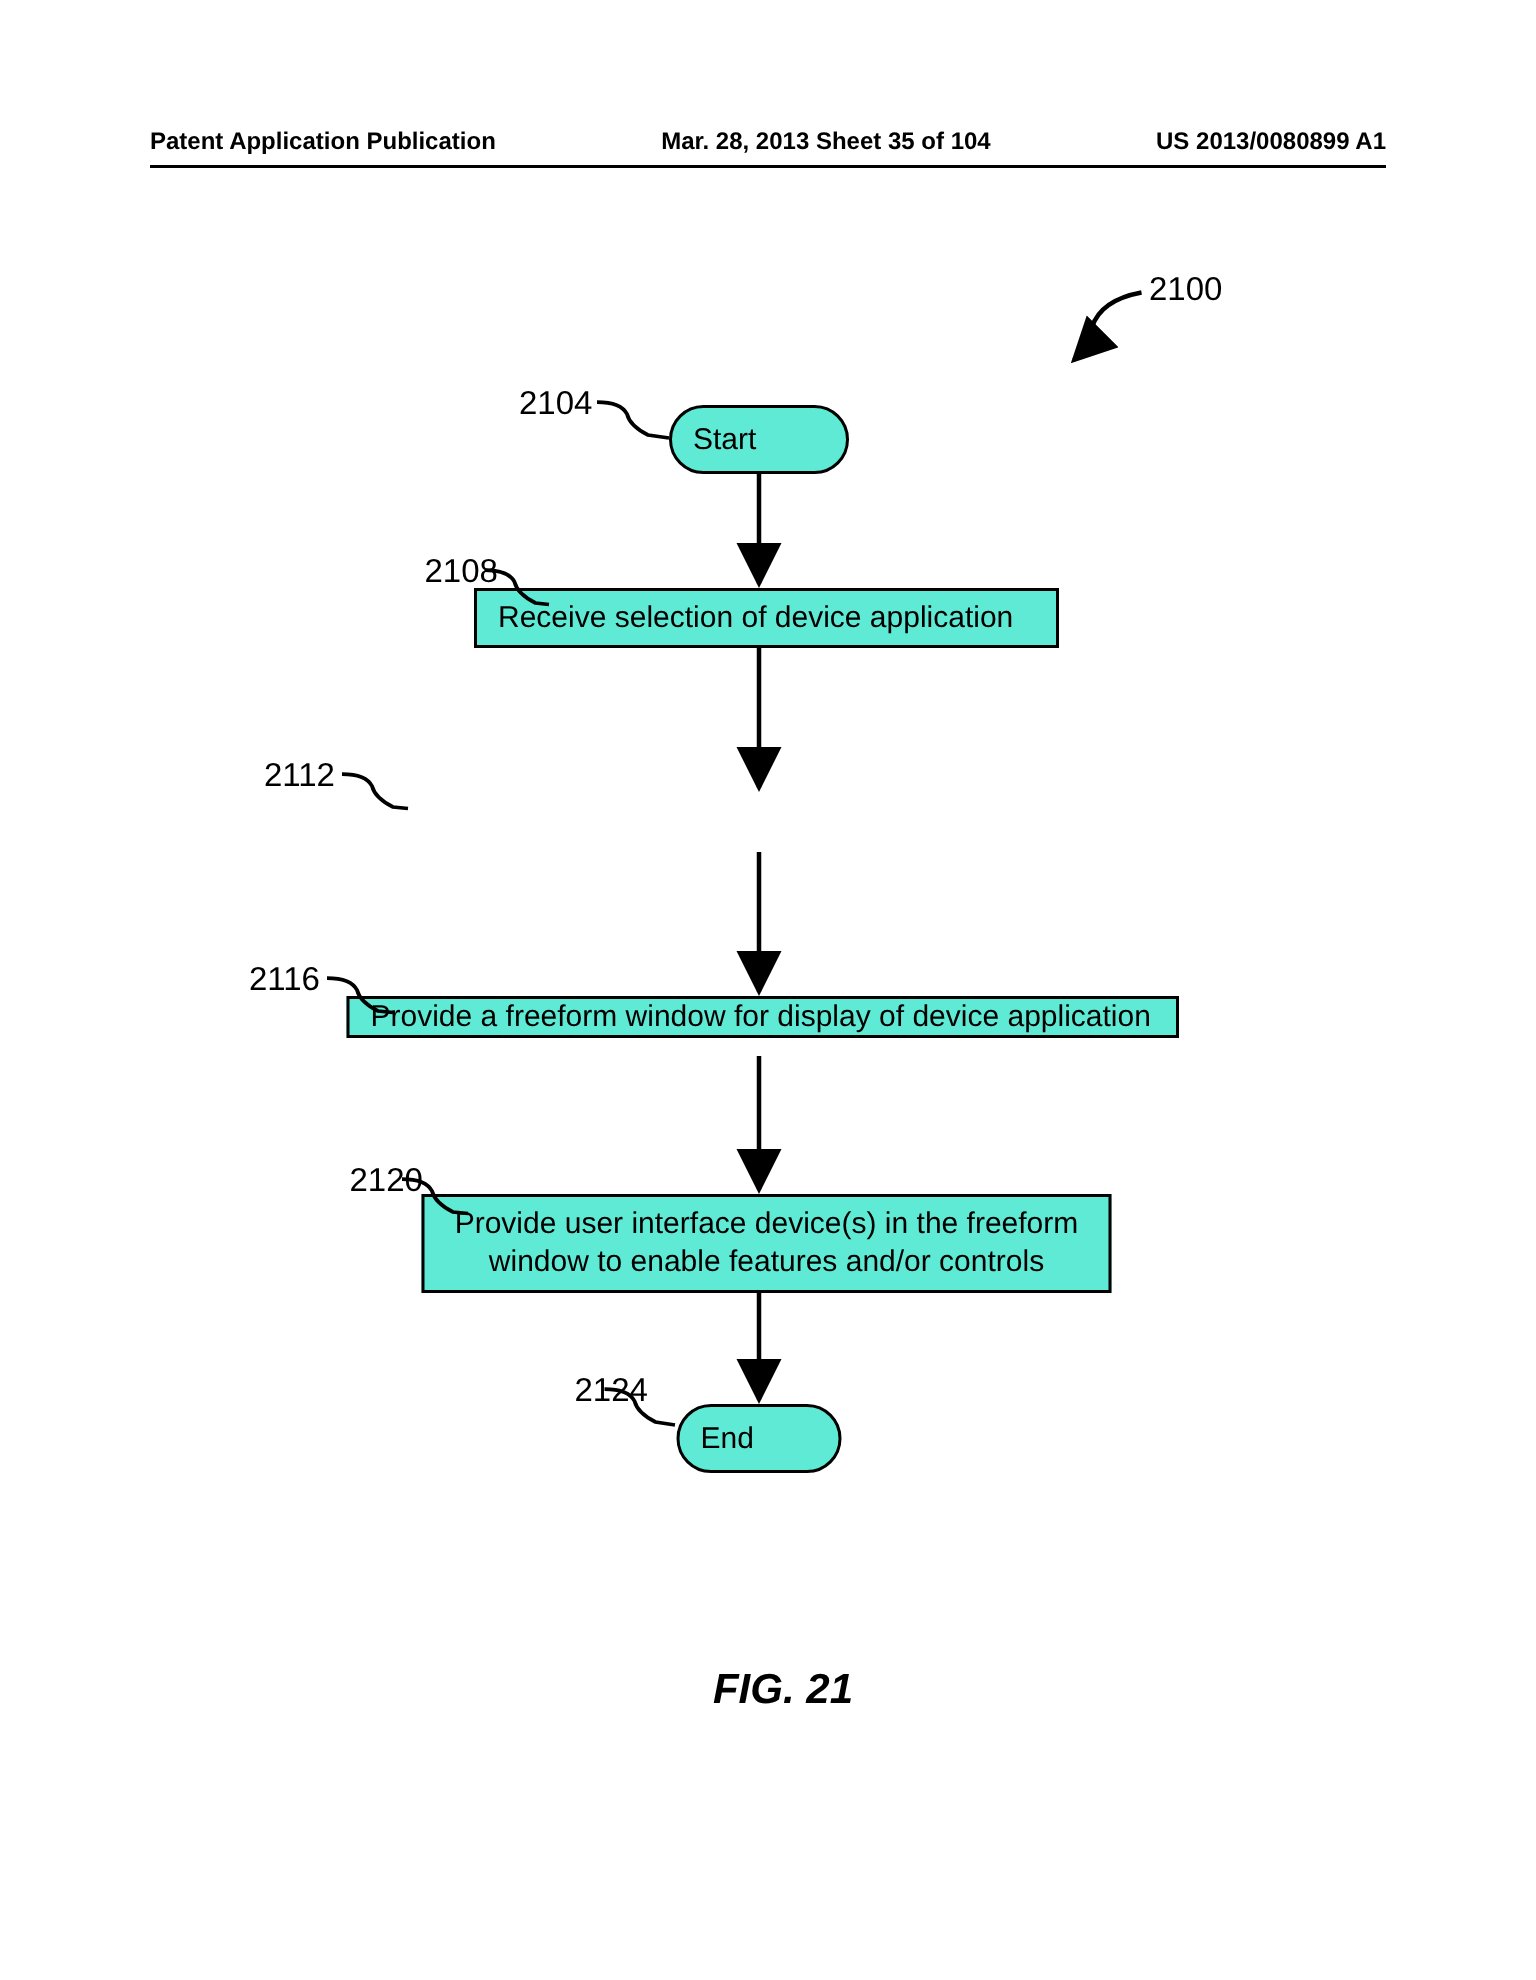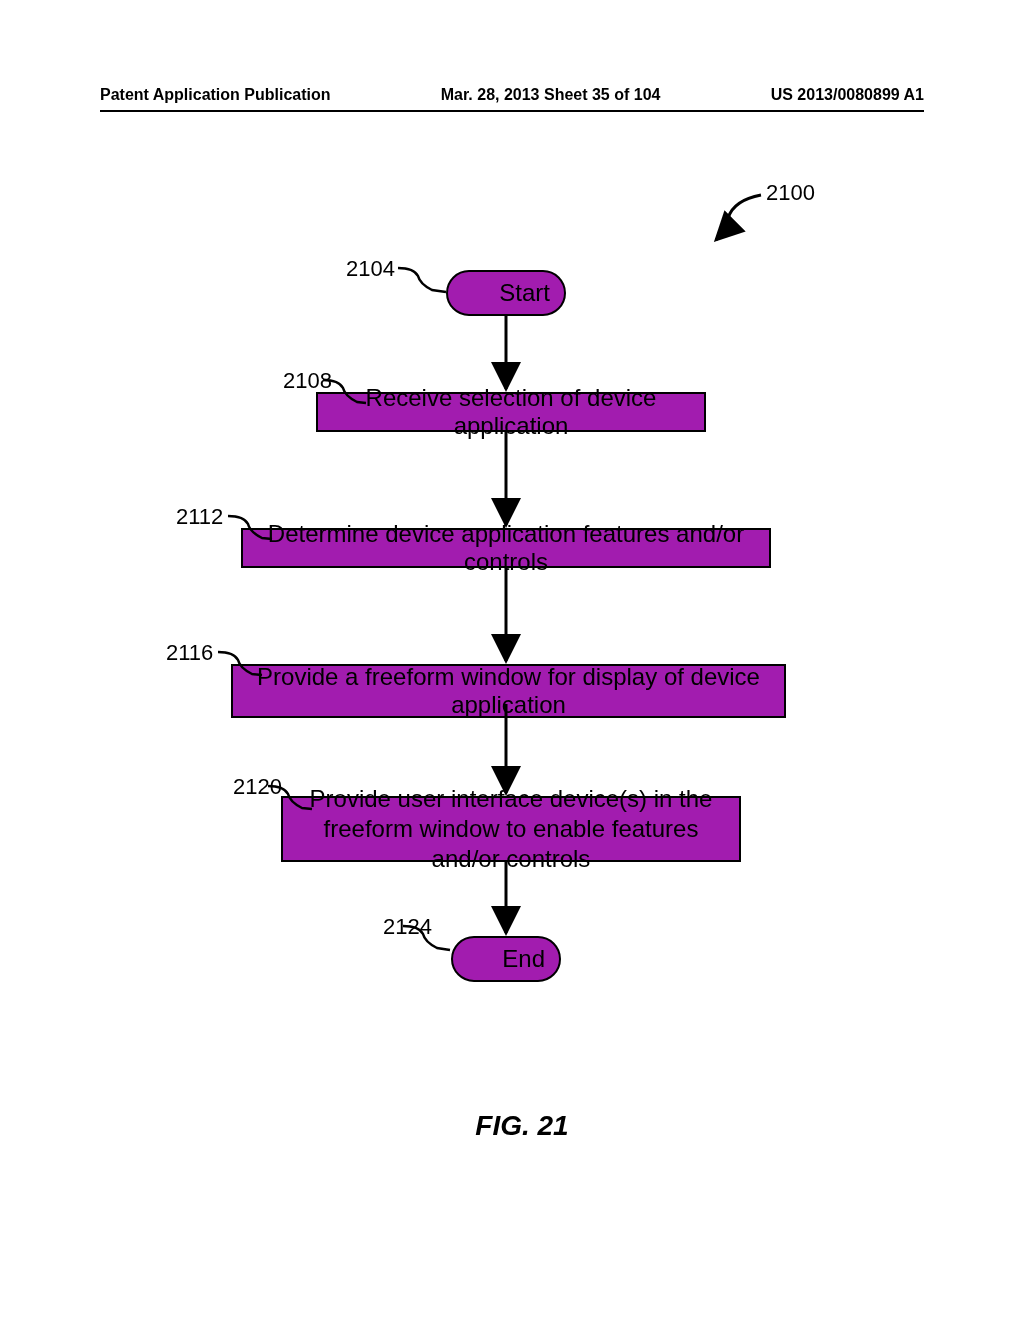--- a/index.html
+++ b/index.html
@@ -32,26 +32,26 @@
     position: absolute;
     top: 170px;
     left: 16px;
     width: 1024px;
     height: 950px;
     text-decoration: underline;
   }
   .node {
     position: absolute;
     border: 2.5px solid #000;
-    background: #a21caf;
+    background: #5eead4;
     text-align: center;
-    font-size: 24px;
+    font-size: 20px;
     display: flex;
     align-items: center;
-    justify-content: flex-end;
+    justify-content: flex-start;
     padding: 6px 14px;
   }
   .terminator { border-radius: 24px; }
   .label {
     position: absolute;
     font-size: 22px;
     font-family: Arial, sans-serif;
   }
   .fig-caption {
     position: absolute;
@@ -87,26 +87,23 @@
   <div class="node terminator" style="left:430px; top:100px; width:120px; height:46px;">
     <span>Start</span>
   </div>
   <div class="label" style="left:330px; top:86px;">2104</div>
 
   <div class="node" style="left:300px; top:222px; width:390px; height:40px;">
     <span>Receive selection of device application</span>
   </div>
   <div class="label" style="left:255px; top:198px;margin-left:12px;">2108</div>
 
-  <div class="node" style="left:225px; top:358px; width:530px; height:40px;">
-    <span>Determine device application features and/or controls</span>
-  </div>
   <div class="label" style="left:160px; top:334px;">2112</div>
 
-  <div class="node" style="left:215px; top:494px; width:555px; height:54px;">
+  <div class="node" style="left:215px; top:494px; width:555px; height:28px;">
     <span>Provide a freeform window for display of device application</span>
   </div>
   <div class="label" style="left:150px; top:470px;">2116</div>
 
   <div class="node" style="left:265px; top:626px; width:460px; height:66px; line-height:1.25;">
     <span>Provide user interface device(s) in the freeform window to enable features and/or controls</span>
   </div>
   <div class="label" style="left:200px; top:604px;margin-left:17px;">2120</div>
 
   <div class="node terminator" style="left:435px; top:766px; width:110px; height:46px;">

